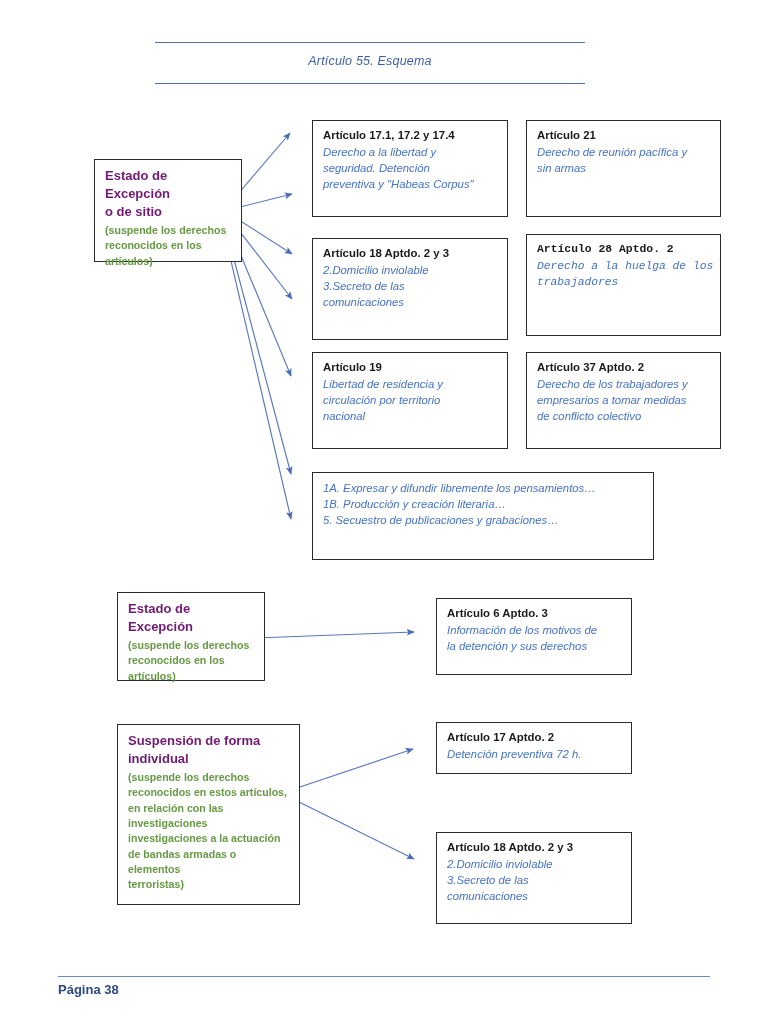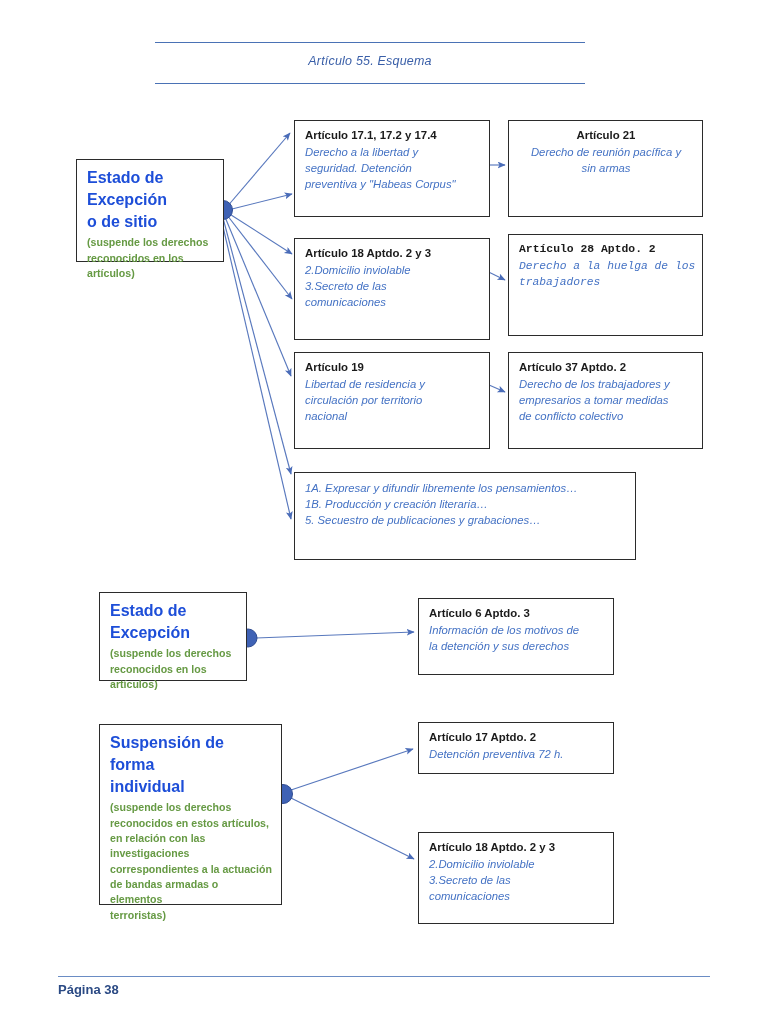--- a/index.html
+++ b/index.html
@@ -25,33 +25,34 @@
   
   .ftr-rule{position:absolute;left:58px;top:972px;width:652px;height:0;border-top:1.1px solid #6a8cc4;}
   .ftr-text{position:absolute;left:58px;top:978px;width:652px;text-align:left;
     font-size:13px;color:#2b4a84;font-weight:bold;}
 
   
   .box{
     position:absolute;box-sizing:border-box;
     border:1.1px solid #2b2b2b;background:#fff;
     padding:7px 9px 16px 10px;
+    margin-left:18px;
   }
   .title{
     font-weight:bold;font-size:11.4px;color:#1b1b1b;line-height:1.35;
     margin:0 0 1px 0;
   }
   .sub{
     font-style:italic;font-size:11.3px;color:#4472C4;line-height:1.42;
   }
   .sub div{white-space:nowrap;}
 
   
   .src-title{
-    font-weight:bold;font-size:16px;color:#1d4ed8;line-height:1.38;margin-bottom:2px;
+    font-weight:bold;font-size:13px;color:#701a75;line-height:1.38;margin-bottom:2px;
   }
   .src-sub{
     font-size:10.6px;color:#669a44;line-height:1.45;font-weight:600;
   }
 
   
   svg.wires{position:absolute;left:0;top:0;width:768px;height:1024px;pointer-events:none;}
   .wire{stroke:#5878bd;stroke-width:1.15px;fill:none;}
   .hub{fill:#3f62b5;stroke:#2f4c92;stroke-width:1px;}
 </style>
@@ -114,21 +115,21 @@
 
   <div class="box" style="left:294px;top:116px;width:196px;height:97px;">
     <div class="title">Artículo 17.1, 17.2 y 17.4</div>
     <div class="sub">
       <div>Derecho a la libertad y</div>
       <div>seguridad. Detención</div>
       <div>preventiva y "Habeas Corpus"</div>
     </div>
   </div>
 
-  <div class="box" style="left:508px;top:116px;width:195px;height:97px;text-align:center;">
+  <div class="box" style="left:508px;top:116px;width:195px;height:97px;">
     <div class="title">Artículo 21</div>
     <div class="sub">
       <div>Derecho de reunión pacífica y</div>
       <div>sin armas</div>
     </div>
   </div>
 
   <div class="box" style="left:294px;top:234px;width:196px;height:102px;">
     <div class="title">Artículo 18 Aptdo. 2 y 3</div>
     <div class="sub">
@@ -194,21 +195,21 @@
   <div class="box" style="left:99px;top:720px;width:183px;height:181px;">
     <div class="src-title">
       <div>Suspensión de forma</div>
       <div>individual</div>
     </div>
     <div class="src-sub">
       <div>(suspende los derechos</div>
       <div>reconocidos en estos artículos,</div>
       <div>en relación con las</div>
       <div>investigaciones</div>
-      <div>correspondientes a la actuación</div>
+      <div>investigaciones a la actuación</div>
       <div>de bandas armadas o elementos</div>
       <div>terroristas)</div>
     </div>
   </div>
 
   <div class="box" style="left:418px;top:718px;width:196px;height:52px;">
     <div class="title">Artículo 17 Aptdo. 2</div>
     <div class="sub">
       <div>Detención preventiva 72 h.</div>
     </div>

